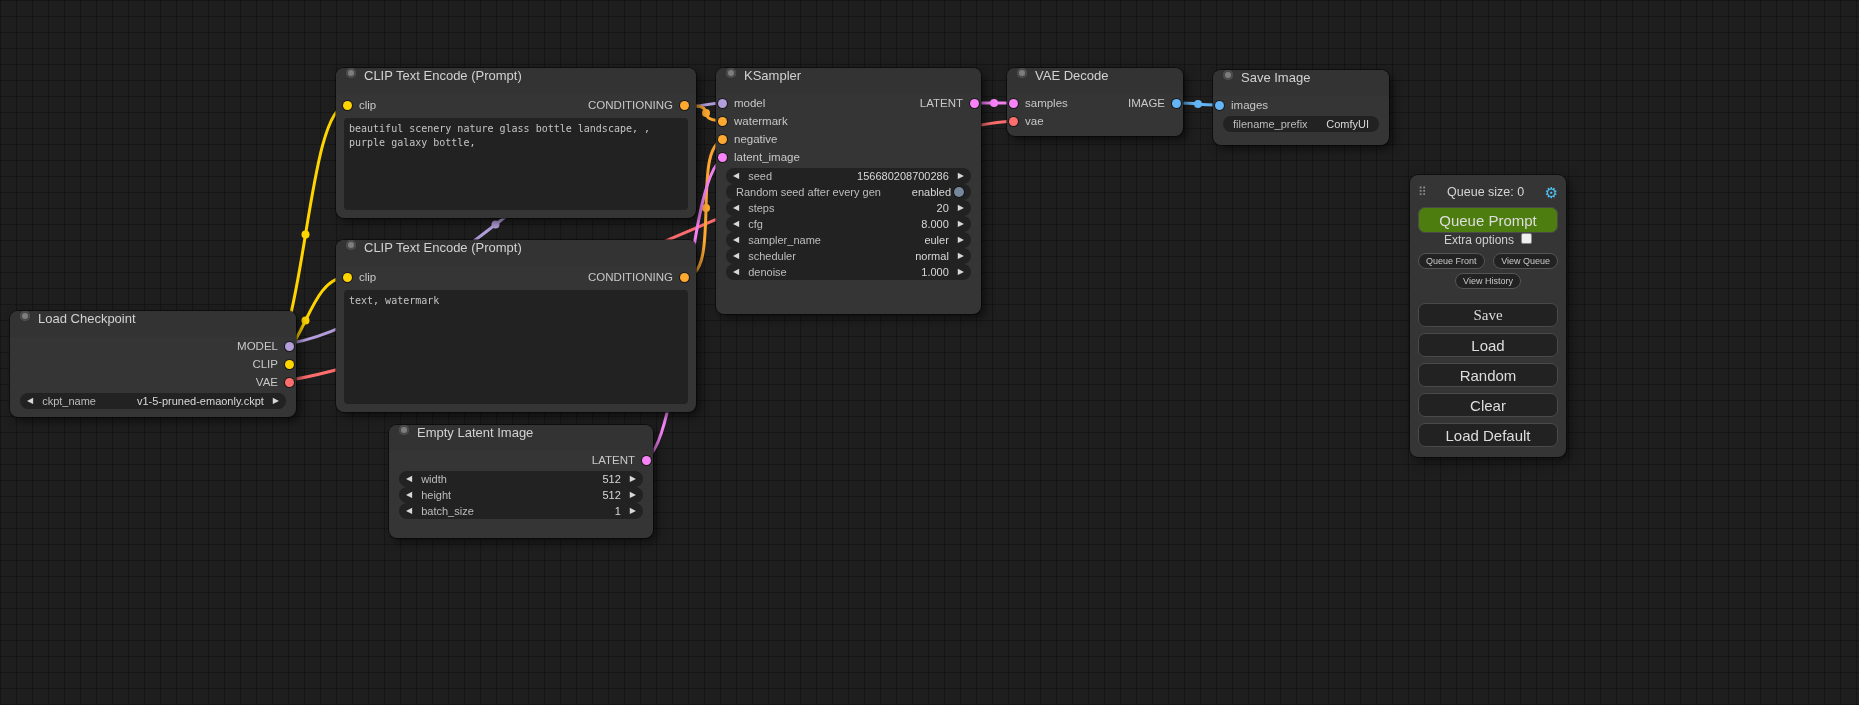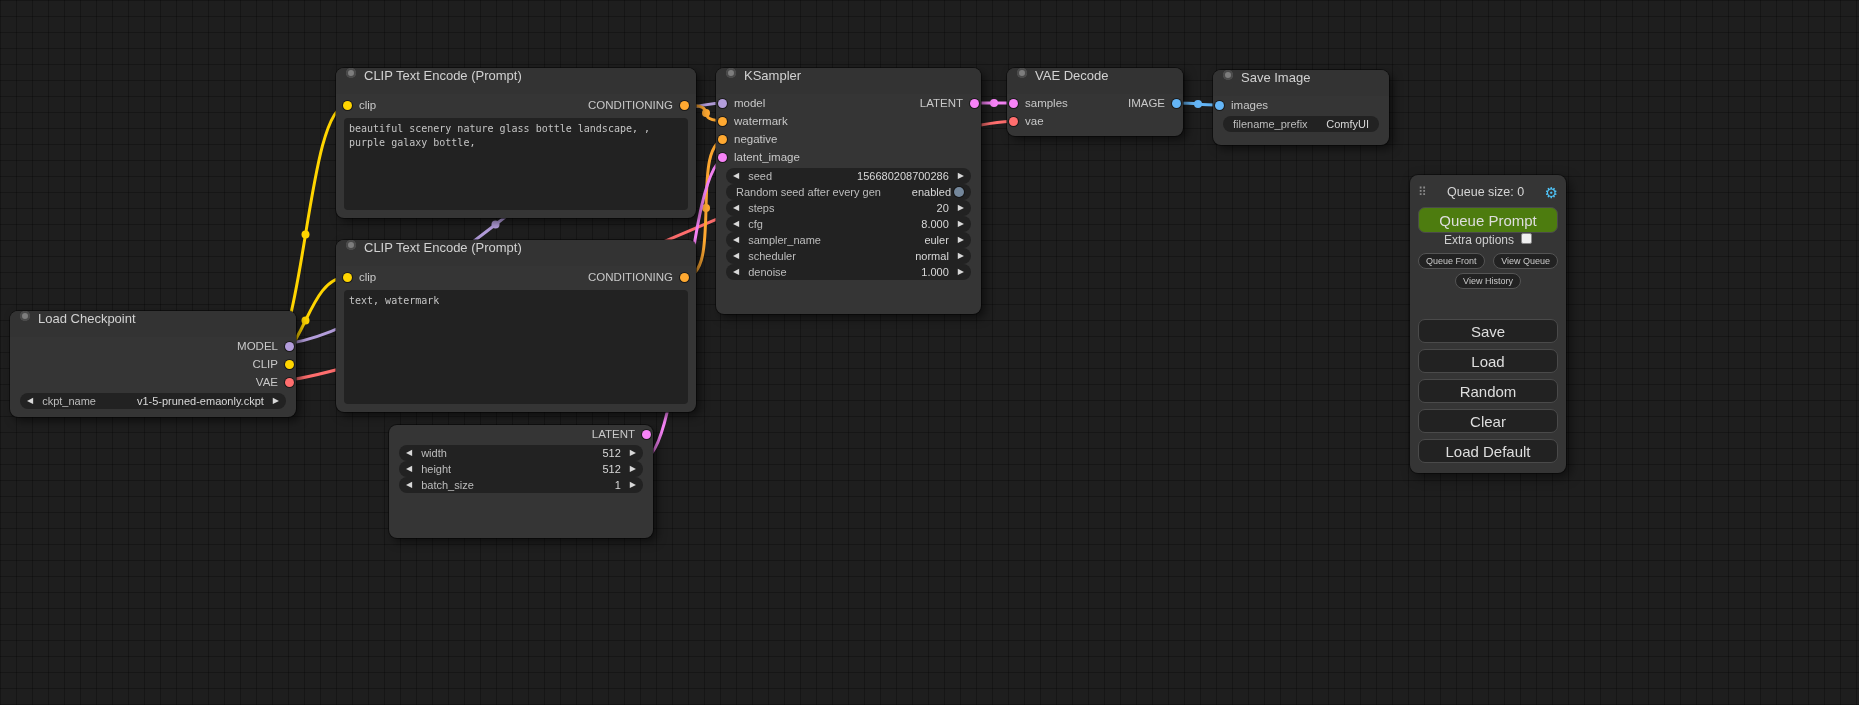--- a/index.html
+++ b/index.html
@@ -84,21 +84,21 @@
   .small-row.center { justify-content:center; }
   .btn-small {
     background:#222; color:#c9c9c9; border:1px solid #545454;
     border-radius:9px; font-size:9px; padding:2px 7px;
   }
   .btn-big {
     display:block; width:100%; height:24px; margin-top:6px;
     background:#222; color:#dedede; border:1px solid #4a4a4a;
     border-radius:7px; font-size:15px;
   }
-  .btn-big.first { margin-top:30px; }
+  .btn-big.first { margin-top:14px;font-family:Liberation Serif, serif; }
 </style>
 </head>
 <body>
 
 <div id="canvas">
   <svg id="wires">
       <path d="M 263.5 364 C 305.5 364, 305.5 105, 347.5 105" stroke="#FFD500" stroke-width="3" fill="none"></path>
       <circle cx="305.5" cy="234.5" r="4" fill="#FFD500"></circle>
       <path d="M 263.5 364 C 305.5 364, 305.5 277, 347.5 277" stroke="#FFD500" stroke-width="3" fill="none"></path>
       <circle cx="305.5" cy="320.5" r="4" fill="#FFD500"></circle>
@@ -175,20 +175,24 @@
       </div>
       <div class="slot-out">
         <span>CONDITIONING</span>
         <span class="sdot" style="background: rgb(255, 169, 49);"></span>
       </div>
     </div>
     <div class="prompt-text" style="height:114px">text, watermark</div>
   </div>
 
   <div class="node" style="left:389px;top:425px;width:264px;height:113px">
+    <div class="node-title">
+      <span class="tdot"></span>
+      <span>Empty Latent Image</span>
+    </div>
     <div class="slot-row out">
       <span>LATENT</span>
       <span class="sdot" style="background: rgb(247, 131, 247);"></span>
     </div>
     <div class="widgets">
       <div class="widget">
         <span class="arrow">◀</span>
         <span class="wlabel">width</span>
         <span class="wvalue">512</span>
         <span class="arrow">▶</span>

